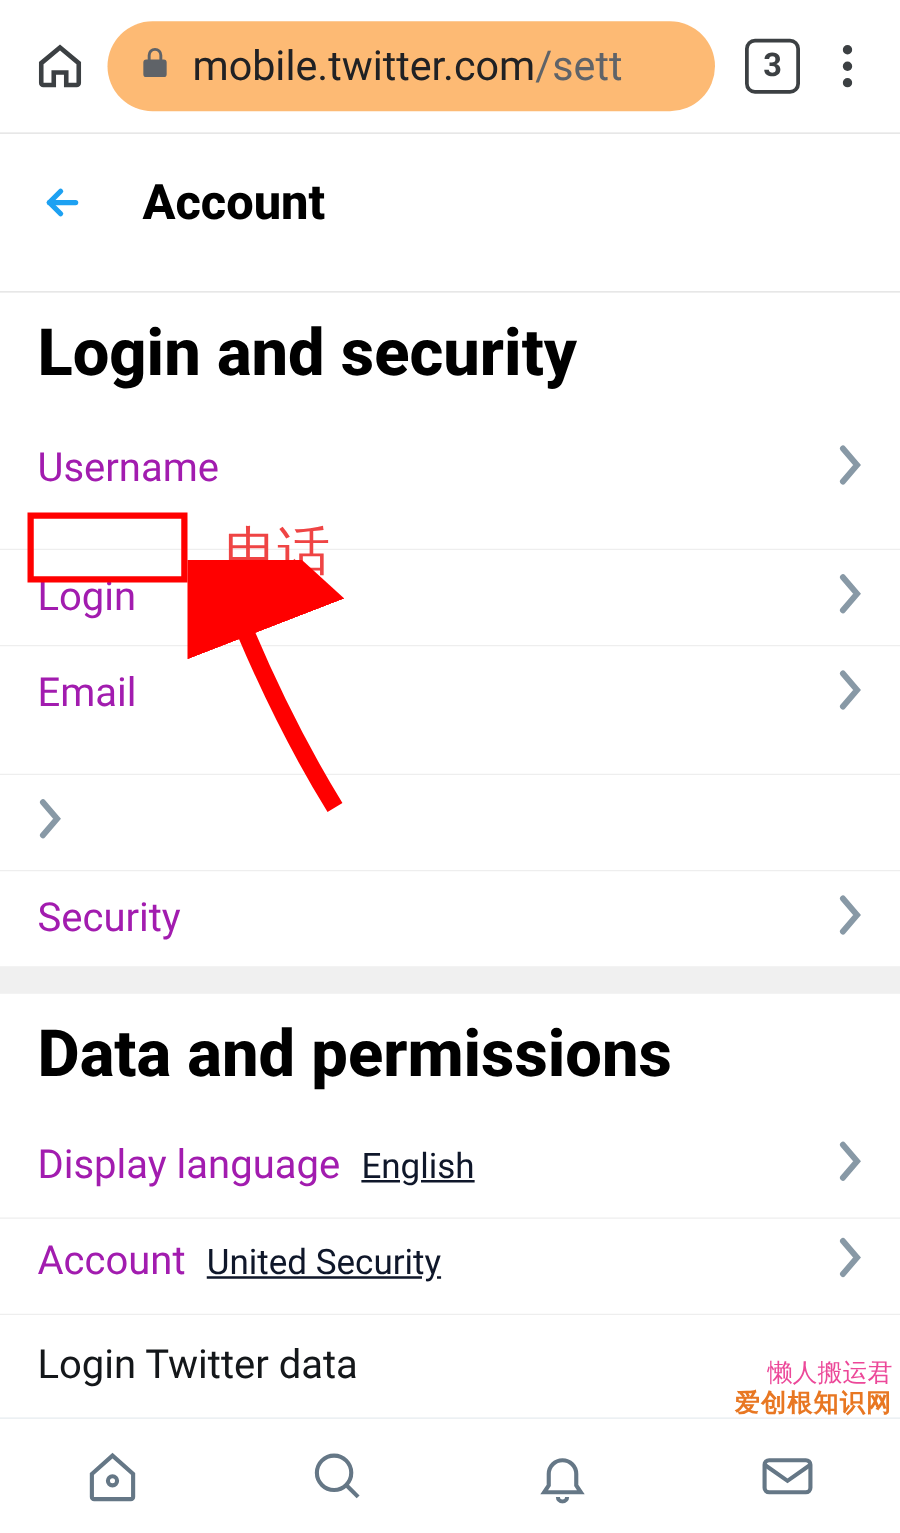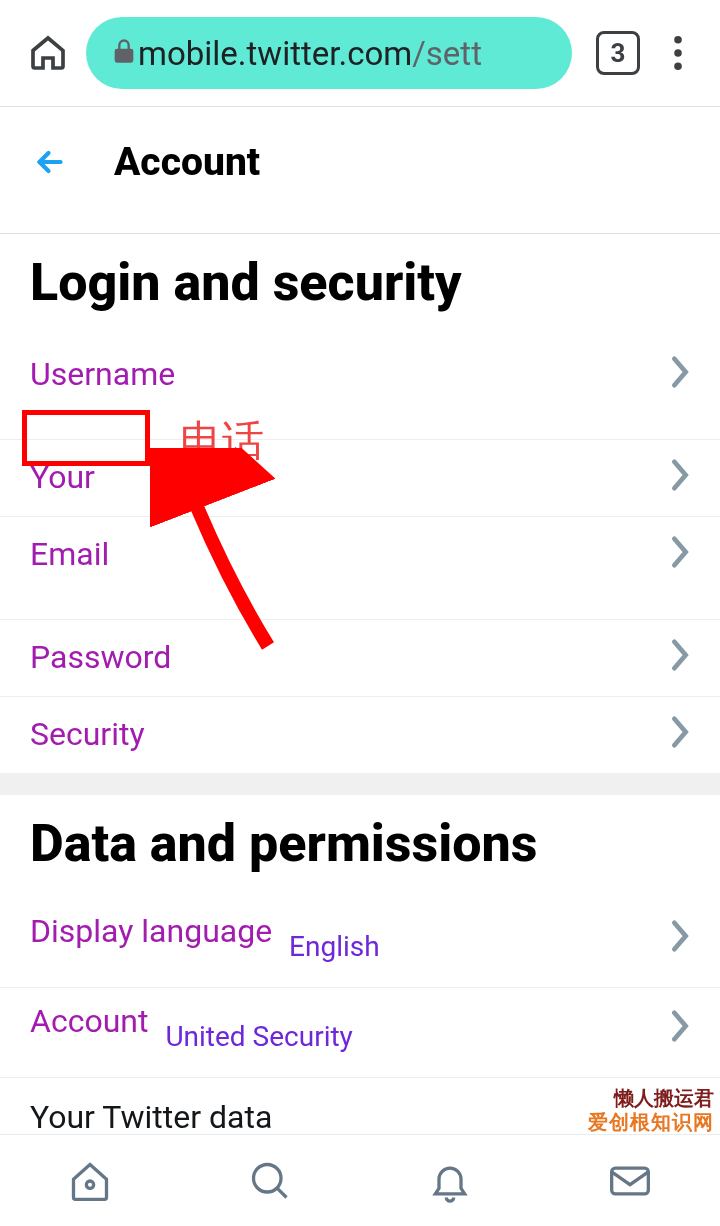--- a/index.html
+++ b/index.html
@@ -25,25 +25,25 @@
       height: 56px;
       display: flex;
       align-items: center;
       justify-content: center;
       color: #3c4043;
     }
     .url-pill {
       flex: 1;
       height: 72px;
       border-radius: 36px;
-      background: #5eead4;
+      background: #fdba74;
       display: flex;
       align-items: center;
       padding: 0 24px;
-      gap: 0;
+      gap: 16px;
       color: #202124;
       font-size: 33px;
       overflow: hidden;
       white-space: nowrap;
     }
     .url-text .faded { color: #5f6368; }
     .tab-count {
       width: 44px;
       height: 44px;
       border: 3px solid #3c4043;
@@ -108,22 +108,23 @@
     }
     .row.compact { padding: 18px 30px 20px 30px; }
     .row.tall { padding: 14px 30px 24px 30px; }
     .row .label {
       font-size: 32px;
       color: #a21caf;
       font-weight: 400;
     }
     .row .sub {
       font-size: 28px;
-      color: #6d28d9;
-      margin-top: 18px;
+      color: #0f172a;
+      margin-top: 4px;
+      text-decoration: underline;
     }
     .row-left { display: flex; flex-direction: row; gap: 17px; }
     .chevron { color: #657786; }
     .partial-row {
       padding: 20px 30px 0 30px;
       font-size: 32px;
       color: #14171a;
     }
 
     
@@ -170,21 +171,21 @@
     .watermark {
       position: absolute;
       right: 6px;
       bottom: 92px;
       font-size: 20px;
       text-align: right;
       line-height: 1.2;
       pointer-events: none;
     }
     .watermark .line2 { color: #e87722; font-weight: 700; letter-spacing: 1px; }
-    .watermark .line1 { color: #7f1d1d; font-weight: bold; }
+    .watermark .line1 { color: #ec4899; }
   </style>
 </head>
 <body>
 
 <div class="browser-bar">
   <div class="home-icon">
     <svg width="40" height="40" viewBox="0 0 24 24" fill="none" stroke="currentColor" stroke-width="2.2">
         <path d="M3 10.5L12 3l9 7.5V20a1 1 0 0 1-1 1h-5v-6h-6v6H4a1 1 0 0 1-1-1z"></path>
       </svg>
   </div>
@@ -225,39 +226,38 @@
 <div class="row">
   <div class="label">Username</div>
   <span class="chevron">
     <svg width="20" height="34" viewBox="0 0 10 18" fill="none" stroke="#8899a6" stroke-width="2.5" stroke-linecap="round">
         <path d="M2 2l6 7-6 7"></path>
       </svg>
   </span>
 </div>
 
 <div class="row compact">
-  <div class="label">Your</div>
+  <div class="label">Login</div>
   <span class="chevron">
     <svg width="20" height="34" viewBox="0 0 10 18" fill="none" stroke="#8899a6" stroke-width="2.5" stroke-linecap="round">
         <path d="M2 2l6 7-6 7"></path>
       </svg>
   </span>
 </div>
 
 <div class="row">
   <div class="label">Email</div>
   <span class="chevron">
     <svg width="20" height="34" viewBox="0 0 10 18" fill="none" stroke="#8899a6" stroke-width="2.5" stroke-linecap="round">
         <path d="M2 2l6 7-6 7"></path>
       </svg>
   </span>
 </div>
 
 <div class="row compact">
-  <div class="label">Password</div>
   <span class="chevron">
     <svg width="20" height="34" viewBox="0 0 10 18" fill="none" stroke="#8899a6" stroke-width="2.5" stroke-linecap="round">
         <path d="M2 2l6 7-6 7"></path>
       </svg>
   </span>
 </div>
 
 <div class="row compact" style="border-bottom:none;">
   <div class="label">Security</div>
   <span class="chevron">
@@ -288,21 +288,21 @@
     <div class="label">Account</div>
     <div class="sub">United Security</div>
   </div>
   <span class="chevron">
     <svg width="20" height="34" viewBox="0 0 10 18" fill="none" stroke="#8899a6" stroke-width="2.5" stroke-linecap="round">
         <path d="M2 2l6 7-6 7"></path>
       </svg>
   </span>
 </div>
 
-<div class="partial-row">Your Twitter data</div>
+<div class="partial-row">Login Twitter data</div>
 
 <div class="bottom-nav">
   <div class="nav-item">
     <svg width="44" height="44" viewBox="0 0 24 24" fill="none" stroke="#657786" stroke-width="1.8">
         <path d="M3 11l9-8 9 8v10a1 1 0 0 1-1 1H4a1 1 0 0 1-1-1z"></path>
         <circle cx="12" cy="14" r="2"></circle>
       </svg>
   </div>
   <div class="nav-item">
     <svg width="44" height="44" viewBox="0 0 24 24" fill="none" stroke="#657786" stroke-width="1.8">

